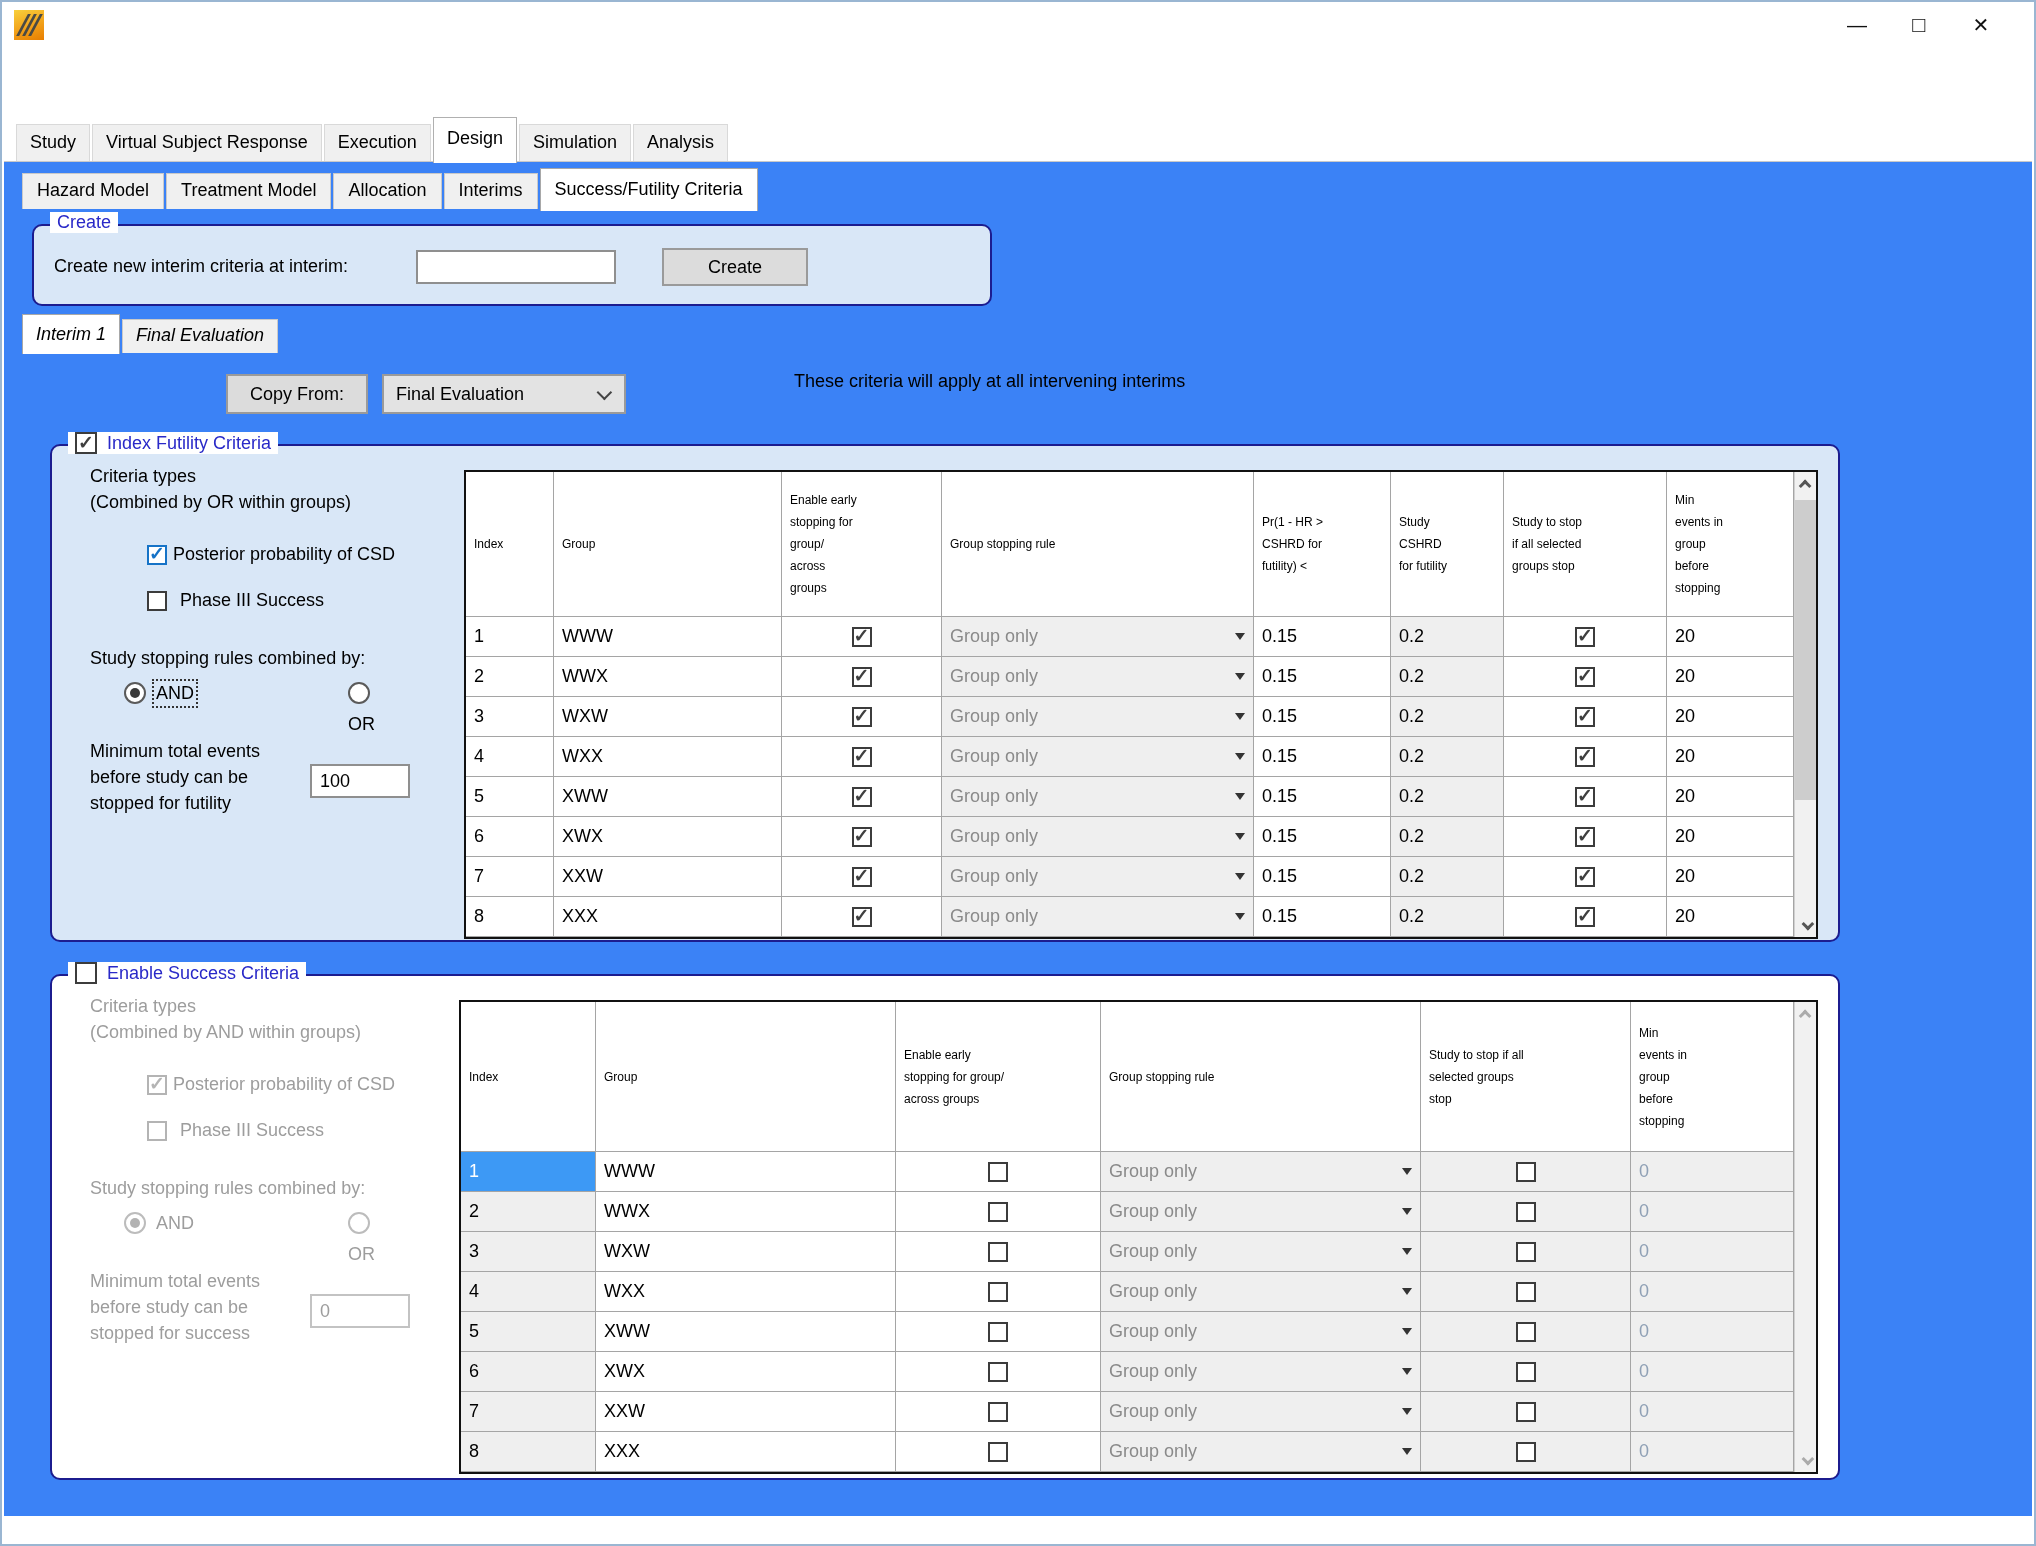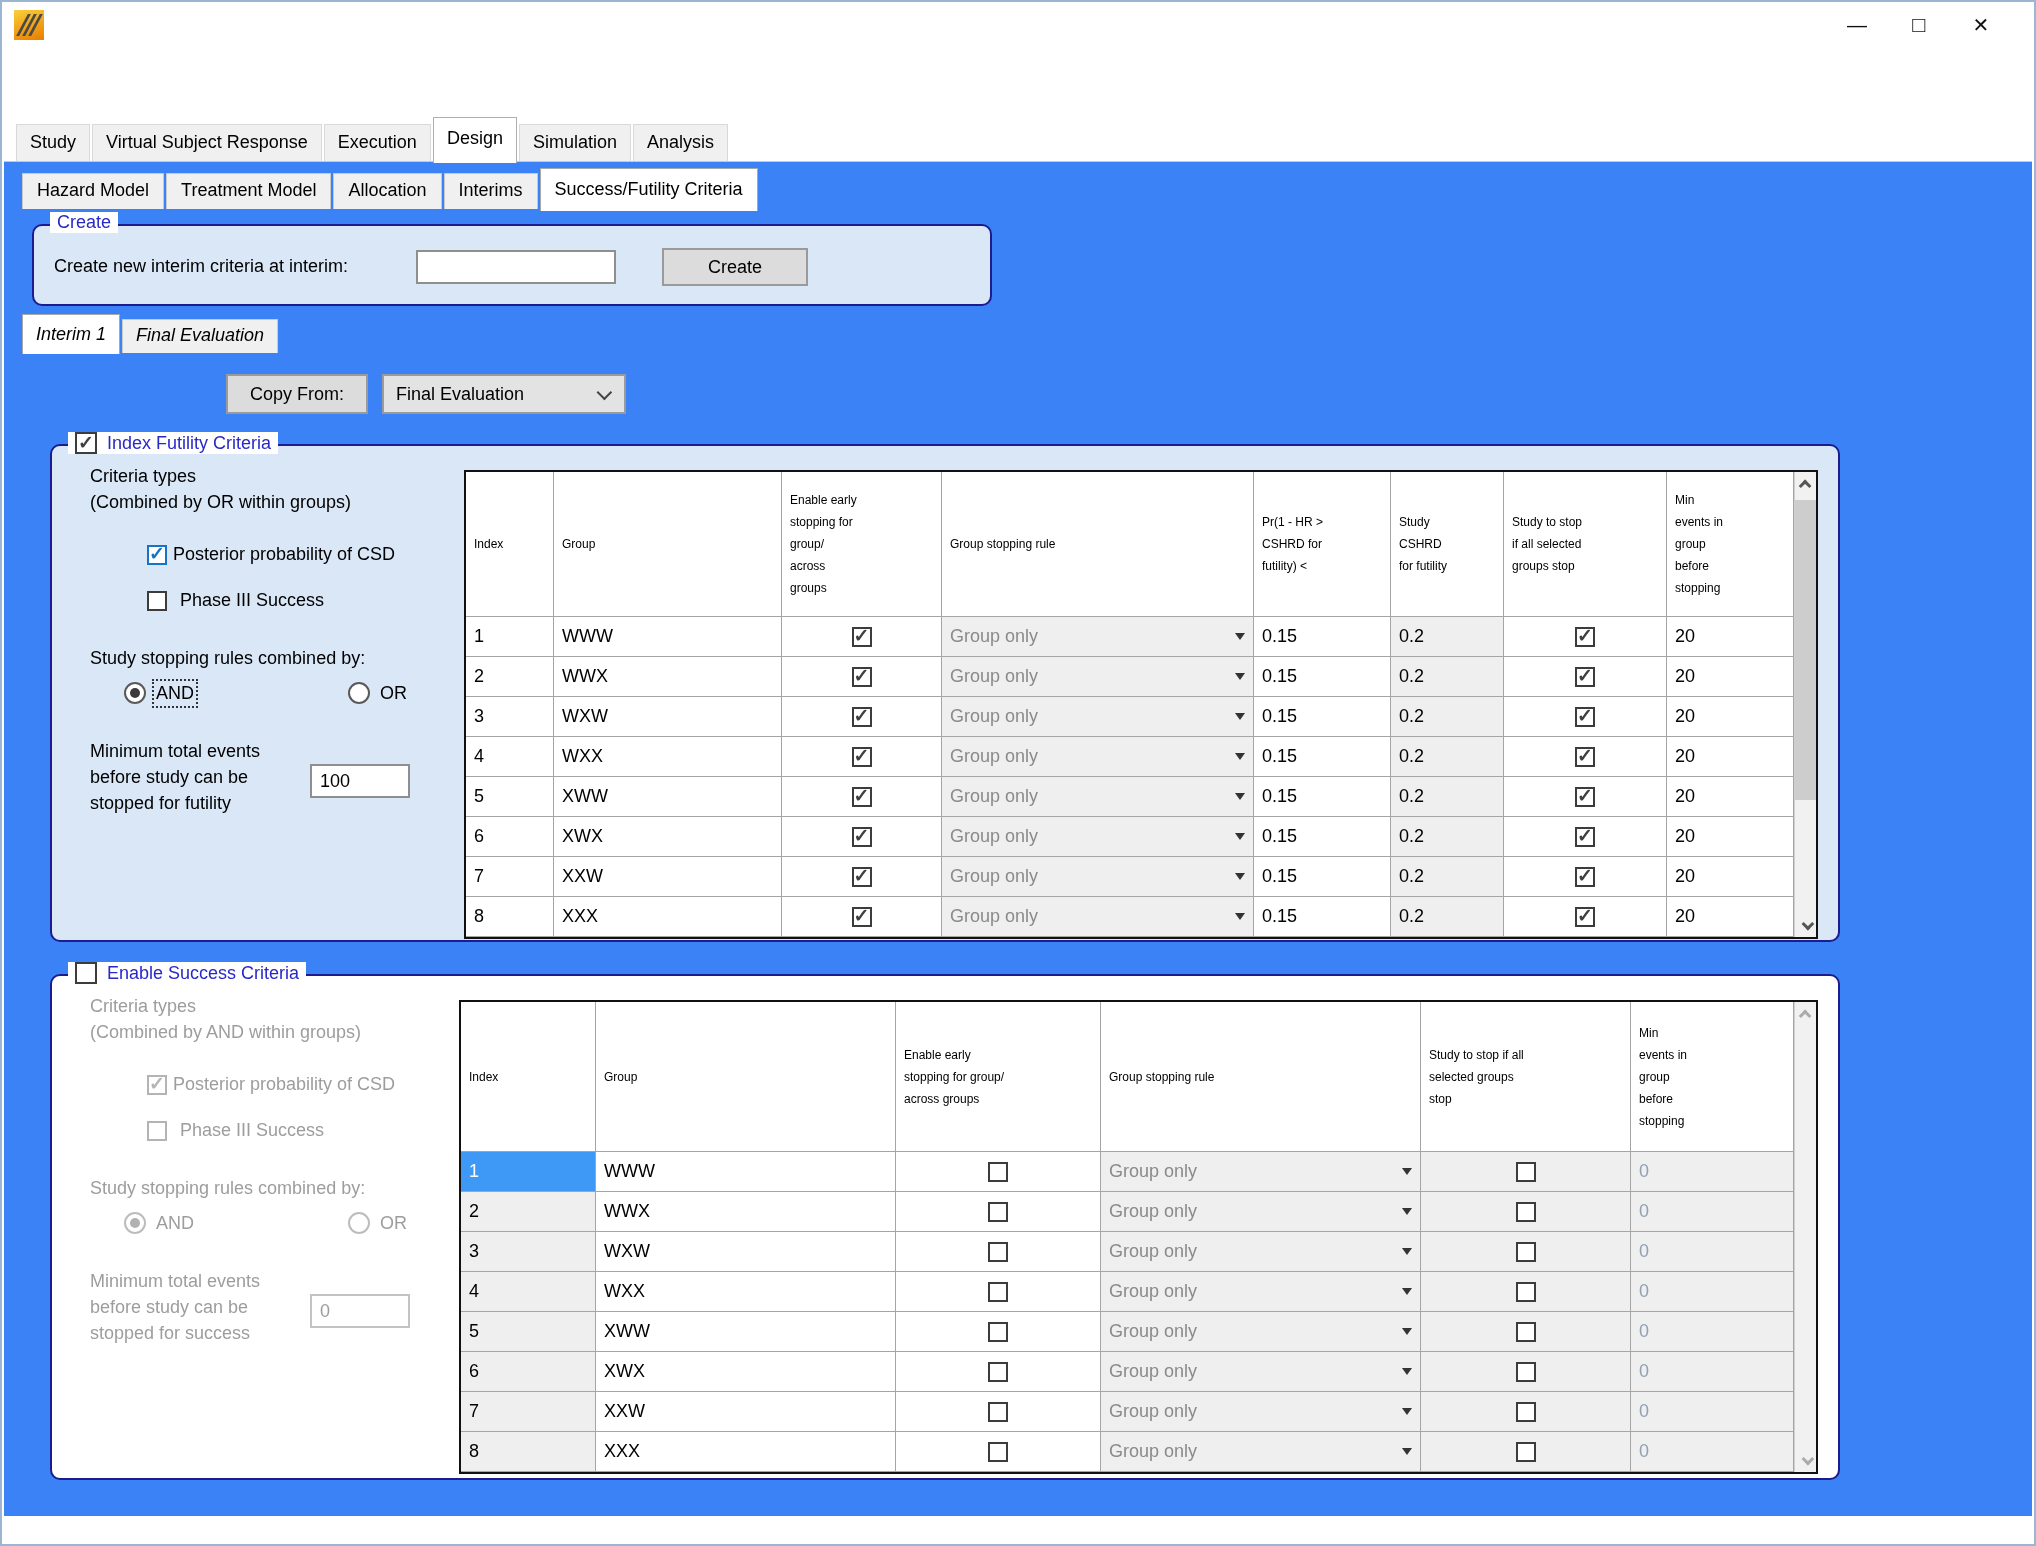--- a/index.html
+++ b/index.html
@@ -79,21 +79,21 @@
   .radio.on::after { content:""; position:absolute; left:4px; top:4px; width:10px; height:10px; border-radius:50%; background:#3a3a3a; }
   .radio.dis { border-color:#bcbcbc; } .radio.dis.on::after { background:#b2b2b2; }
 
   .left-panel { position:absolute; left:0; top:0; width:410px; height:100%; font-size:18px; }
   .lp-line1 { position:absolute; left:38px; top:20px; }
   .lp-line2 { position:absolute; left:38px; top:46px; }
   .lp-cb1 { position:absolute; left:95px; top:98px; display:flex; gap:6px; align-items:center; }
   .lp-cb2 { position:absolute; left:95px; top:144px; display:flex; gap:13px; align-items:center; }
   .lp-stop { position:absolute; left:38px; top:202px; }
   .lp-and { position:absolute; left:72px; top:236px; display:flex; gap:10px; align-items:center; }
-  .lp-or  { position:absolute; left:296px; top:236px; display:flex; gap:10px; align-items:flex-end; }
+  .lp-or  { position:absolute; left:296px; top:236px; display:flex; gap:10px; align-items:flex-start;flex-direction:column; }
   .focus-dotted { outline:2px dotted #333; outline-offset:2px; }
   .lp-min { position:absolute; left:38px; top:292px; width:215px; line-height:26px; white-space:pre-line; }
   .lp-min-input { position:absolute; left:258px; top:318px; width:100px; height:34px; border:2px solid #8f8f8f; background:#fff; font-size:18px; padding:0 8px; font-family:"Liberation Sans",sans-serif; }
   .dim, .dim .lp-line1 { color:#9d9d9d; }
   .lp-min-input.dis { border-color:#c3c3c3; color:#9d9d9d; }
 
   
   .gridwrap { position:absolute; border:2px solid #111; background:#fff; display:flex; }
   .fut-grid { left:412px; top:24px; width:1354px; height:469px; }
   .suc-grid { left:407px; top:24px; width:1359px; height:474px; }
@@ -175,20 +175,21 @@
       <div class="itab active">Interim 1</div>
       <div class="itab">Final Evaluation</div>
     </div>
 
     <button class="btn copy-btn">Copy From:</button>
     <div class="copy-drop">
       <span>Final Evaluation</span>
       <span class="chev"></span>
     </div>
     <div class="info-text">
+      <div>These criteria will apply at all intervening interims</div>
     </div>
 
     <div class="groupbox fut-box">
       <div class="legend">
         <span class="cbx on"></span>
         <span class="legend-label">Index Futility Criteria</span>
       </div>
       <div class="left-panel">
         <div class="lp-line1">Criteria types</div>
         <div class="lp-line2">(Combined by OR within groups)</div>

